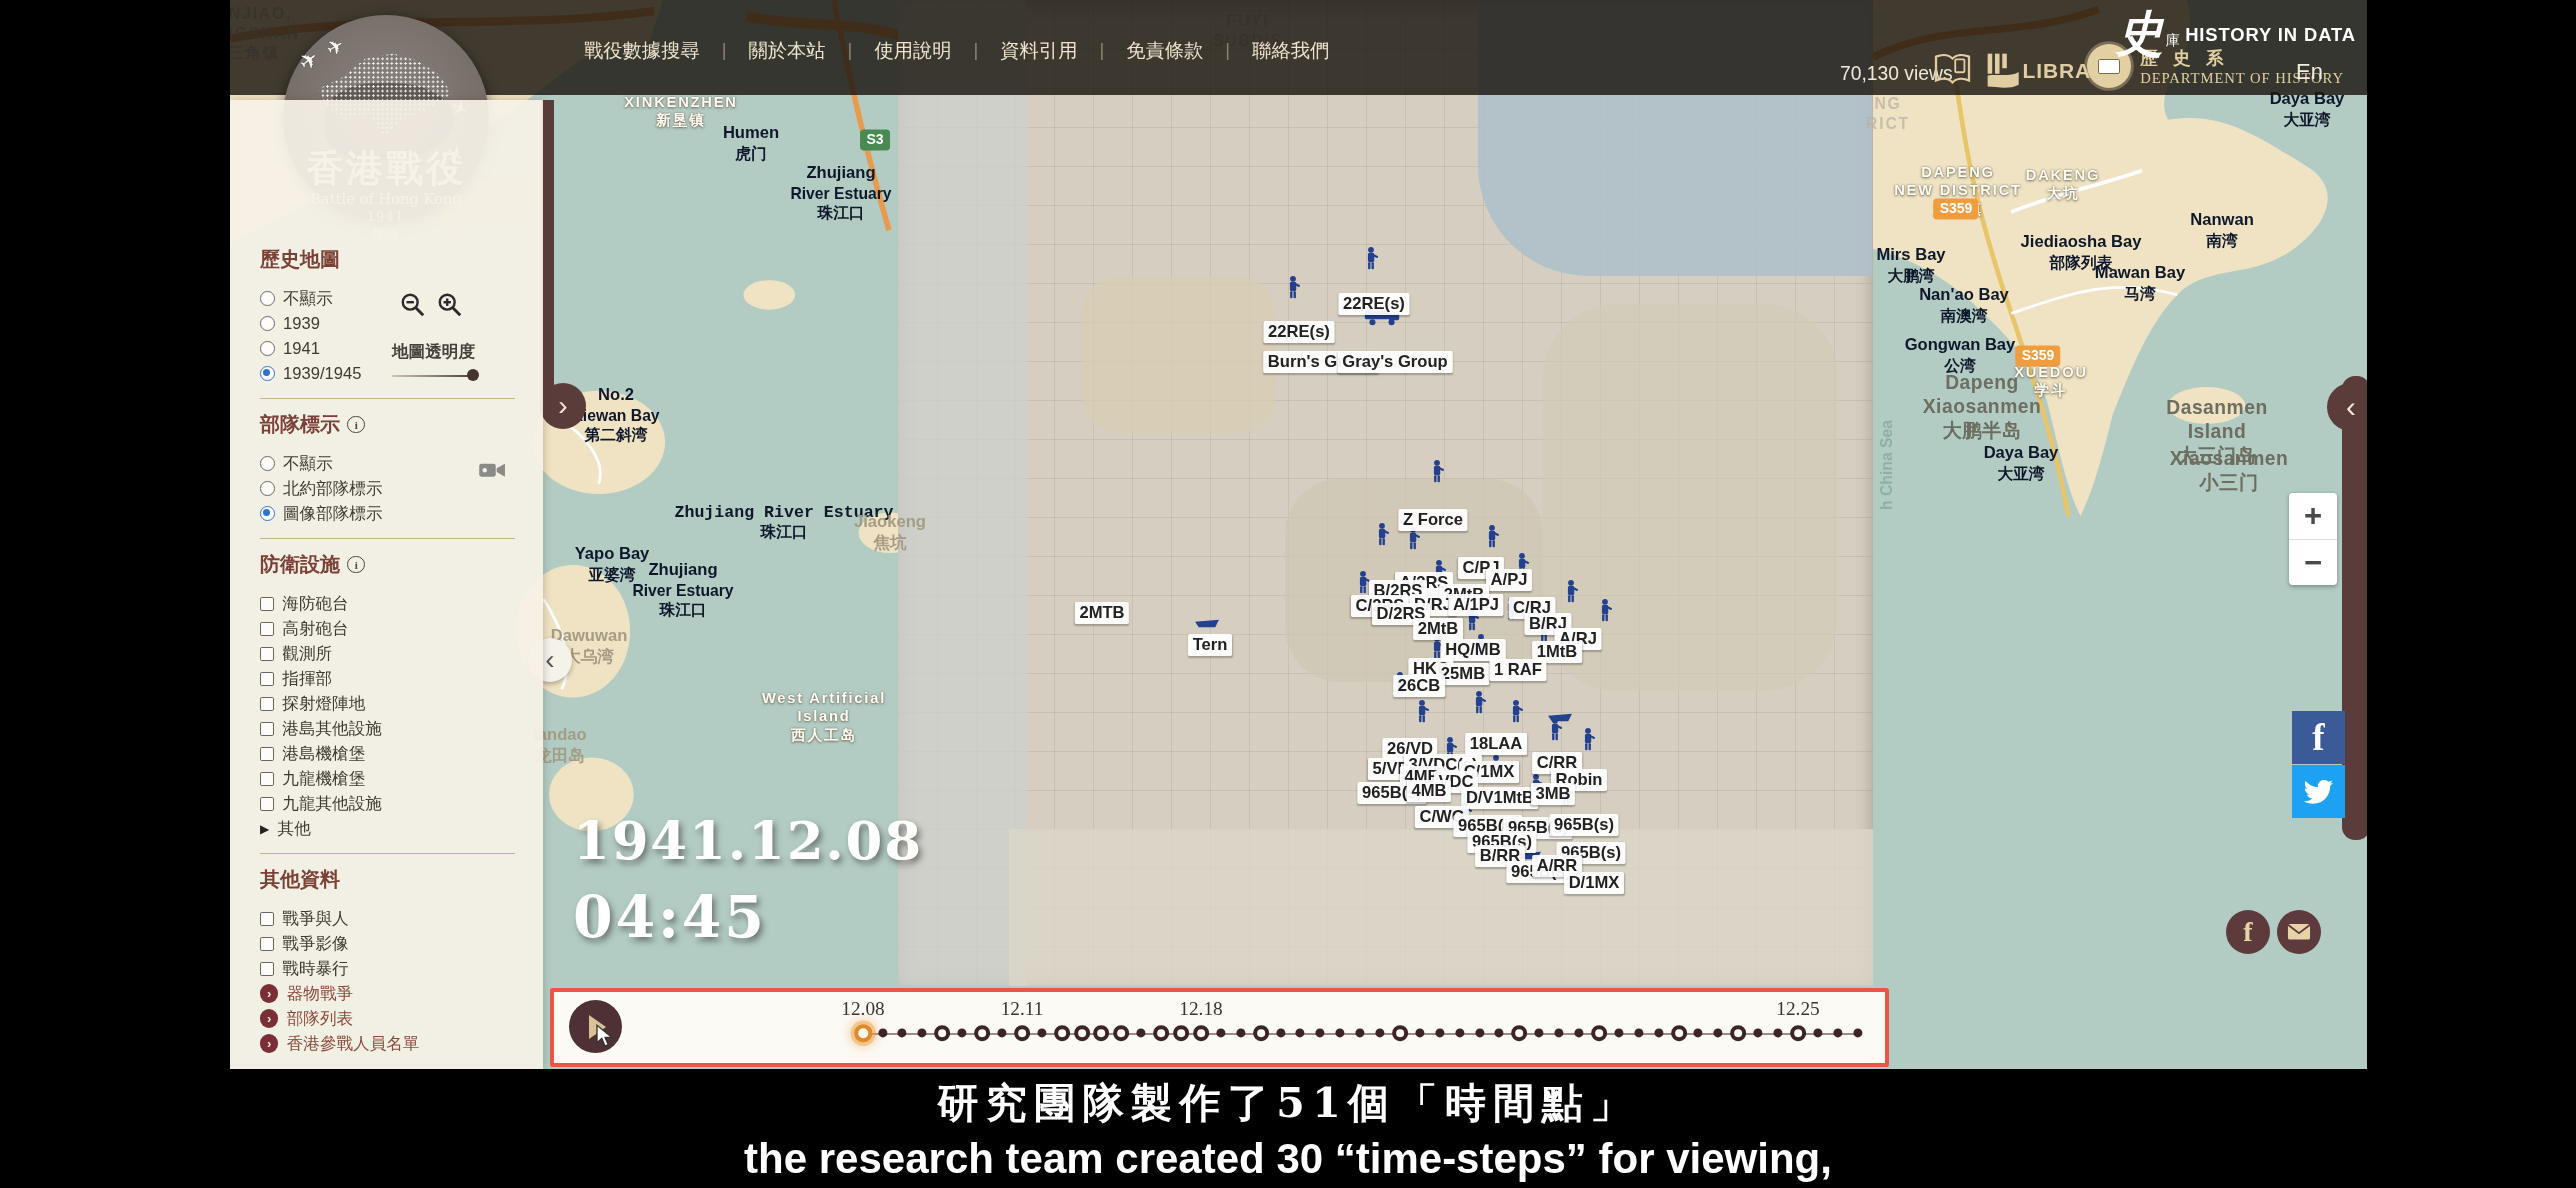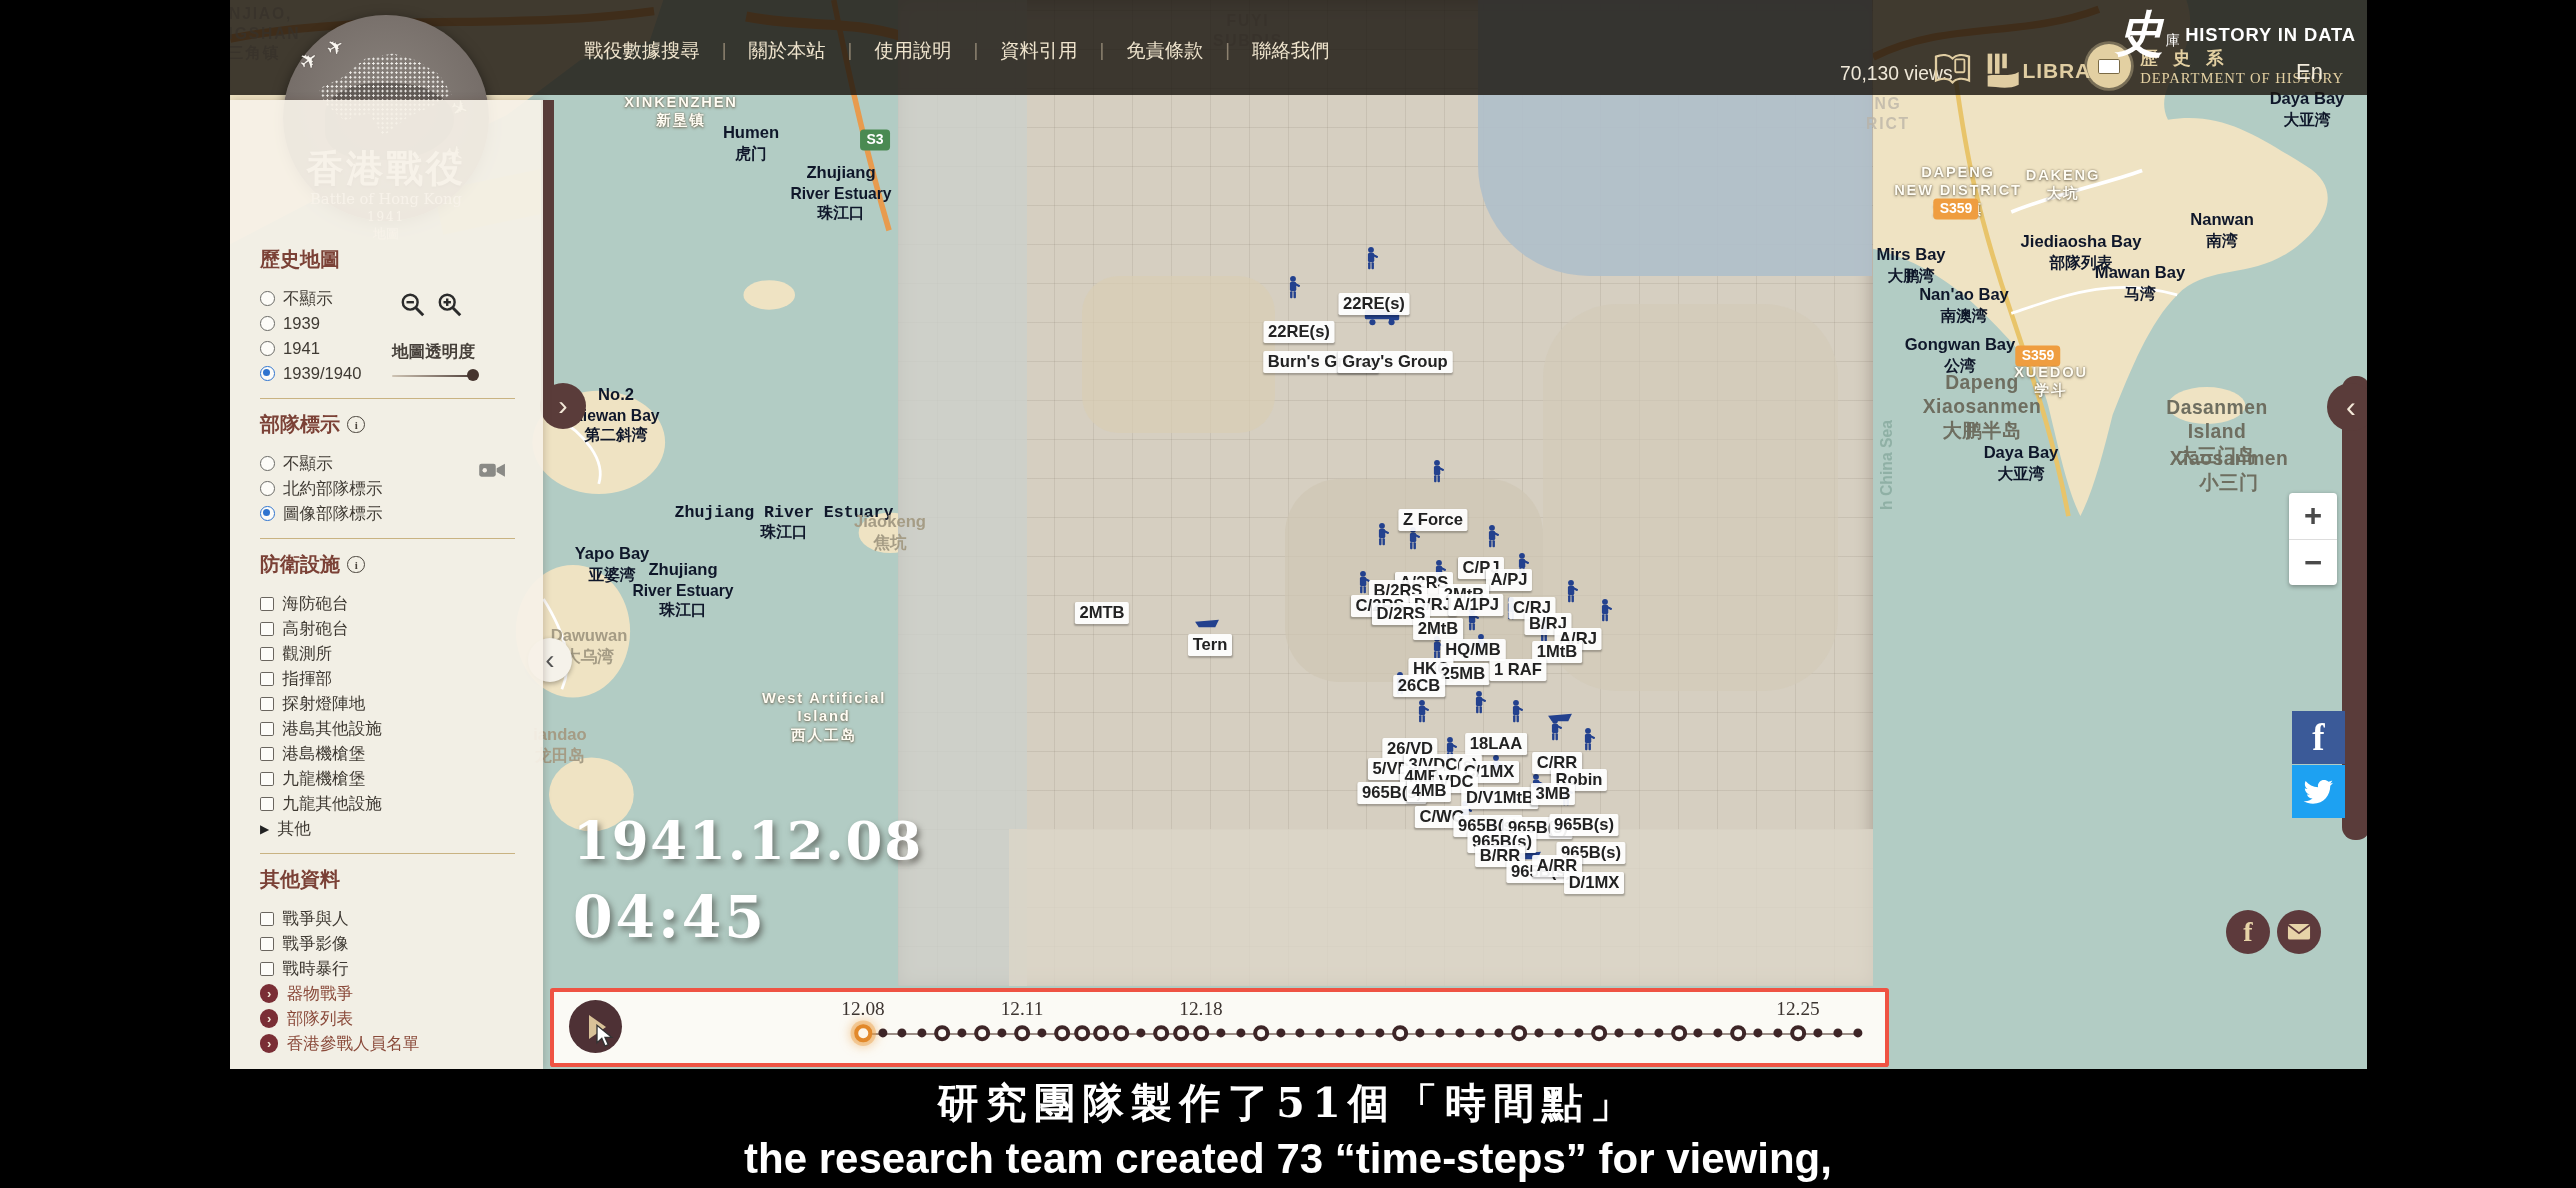--- a/index.html
+++ b/index.html
@@ -741,21 +741,21 @@
           <div class="sb-row">
             <div class="radio"></div>
             <div class="sb-label">1939</div>
           </div>
           <div class="sb-row">
             <div class="radio"></div>
             <div class="sb-label">1941</div>
           </div>
           <div class="sb-row">
             <div class="radio on"></div>
-            <div class="sb-label">1939/1940</div>
+            <div class="sb-label">1939/1945</div>
           </div>
           <div class="sb-div"></div>
           <div class="sb-title">部隊標示<div class="info-i">i</div></div>
           <div class="sb-row">
             <div class="radio"></div>
             <div class="sb-label">不顯示</div>
           </div>
           <div class="sb-row">
             <div class="radio"></div>
             <div class="sb-label">北約部隊標示</div>
@@ -921,16 +921,16 @@
         </div>
     <div class="tl-label" style="left: 309px;">12.08</div>
         <div class="tl-label" style="left: 468px;">12.11</div>
         <div class="tl-label" style="left: 647px;">12.18</div>
         <div class="tl-label" style="left: 1244px;">12.25</div>
       </div>
   </div>
 
   <div id="subs">
     <div id="sub-cn">研究團隊製作了51個「時間點」</div>
-    <div id="sub-en">the research team created 73 “time-steps” for viewing,</div>
+    <div id="sub-en">the research team created 30 “time-steps” for viewing,</div>
   </div>
 </div>
 
 
 </body></html>

